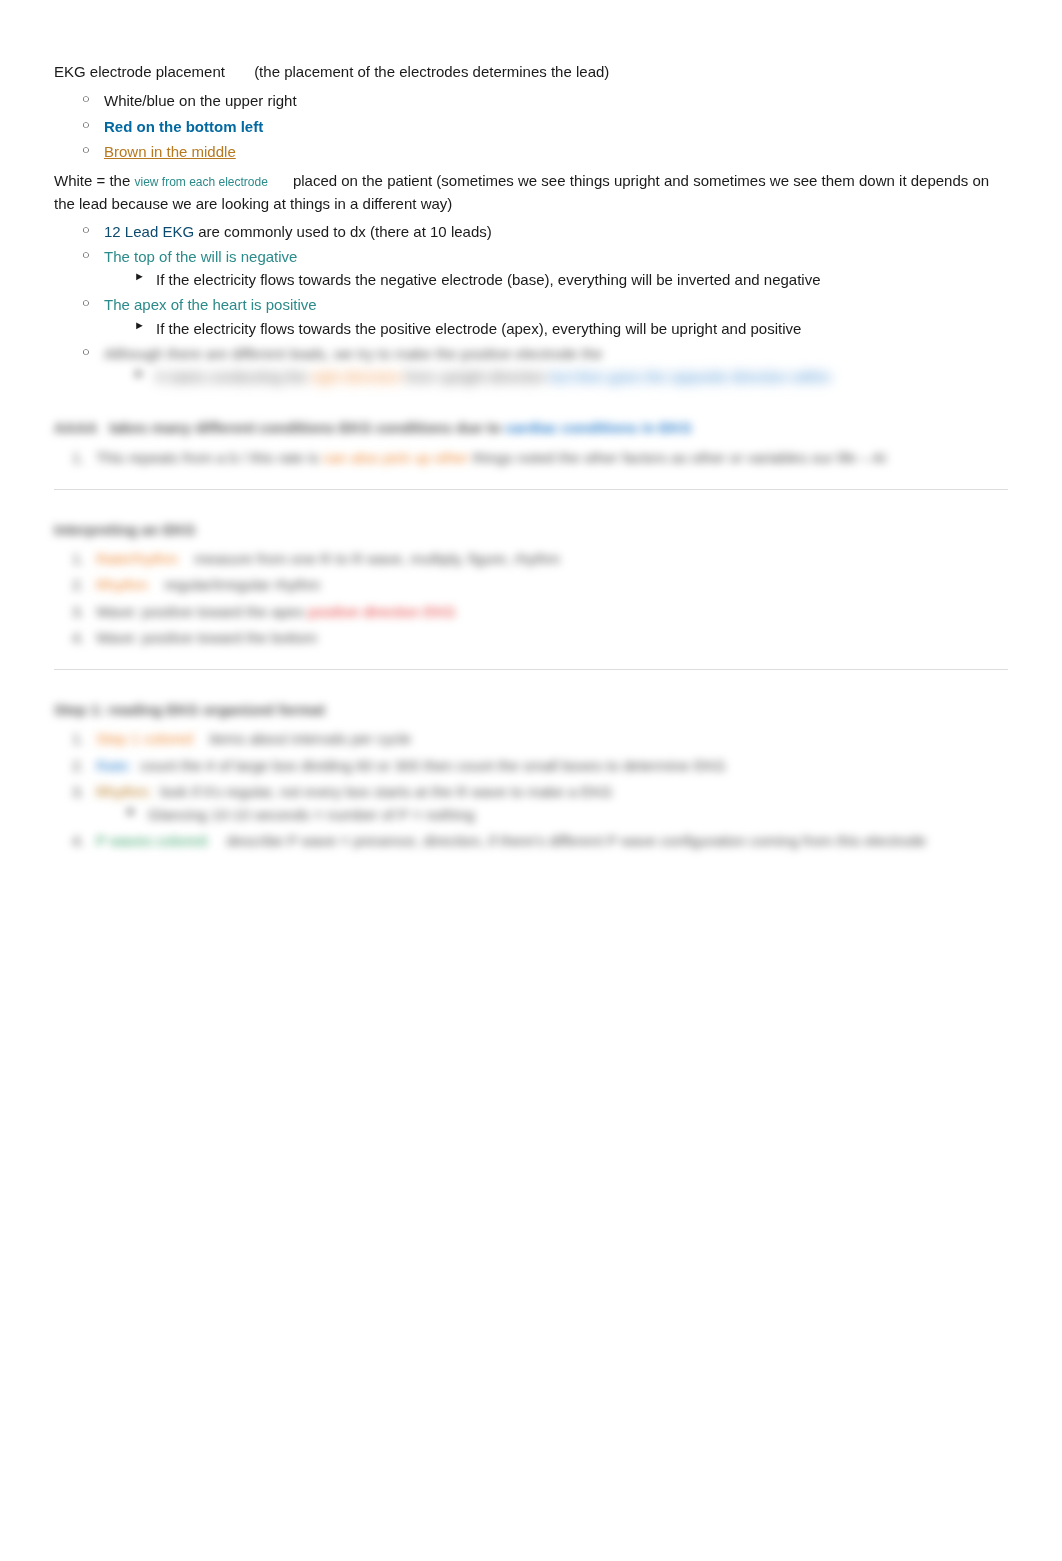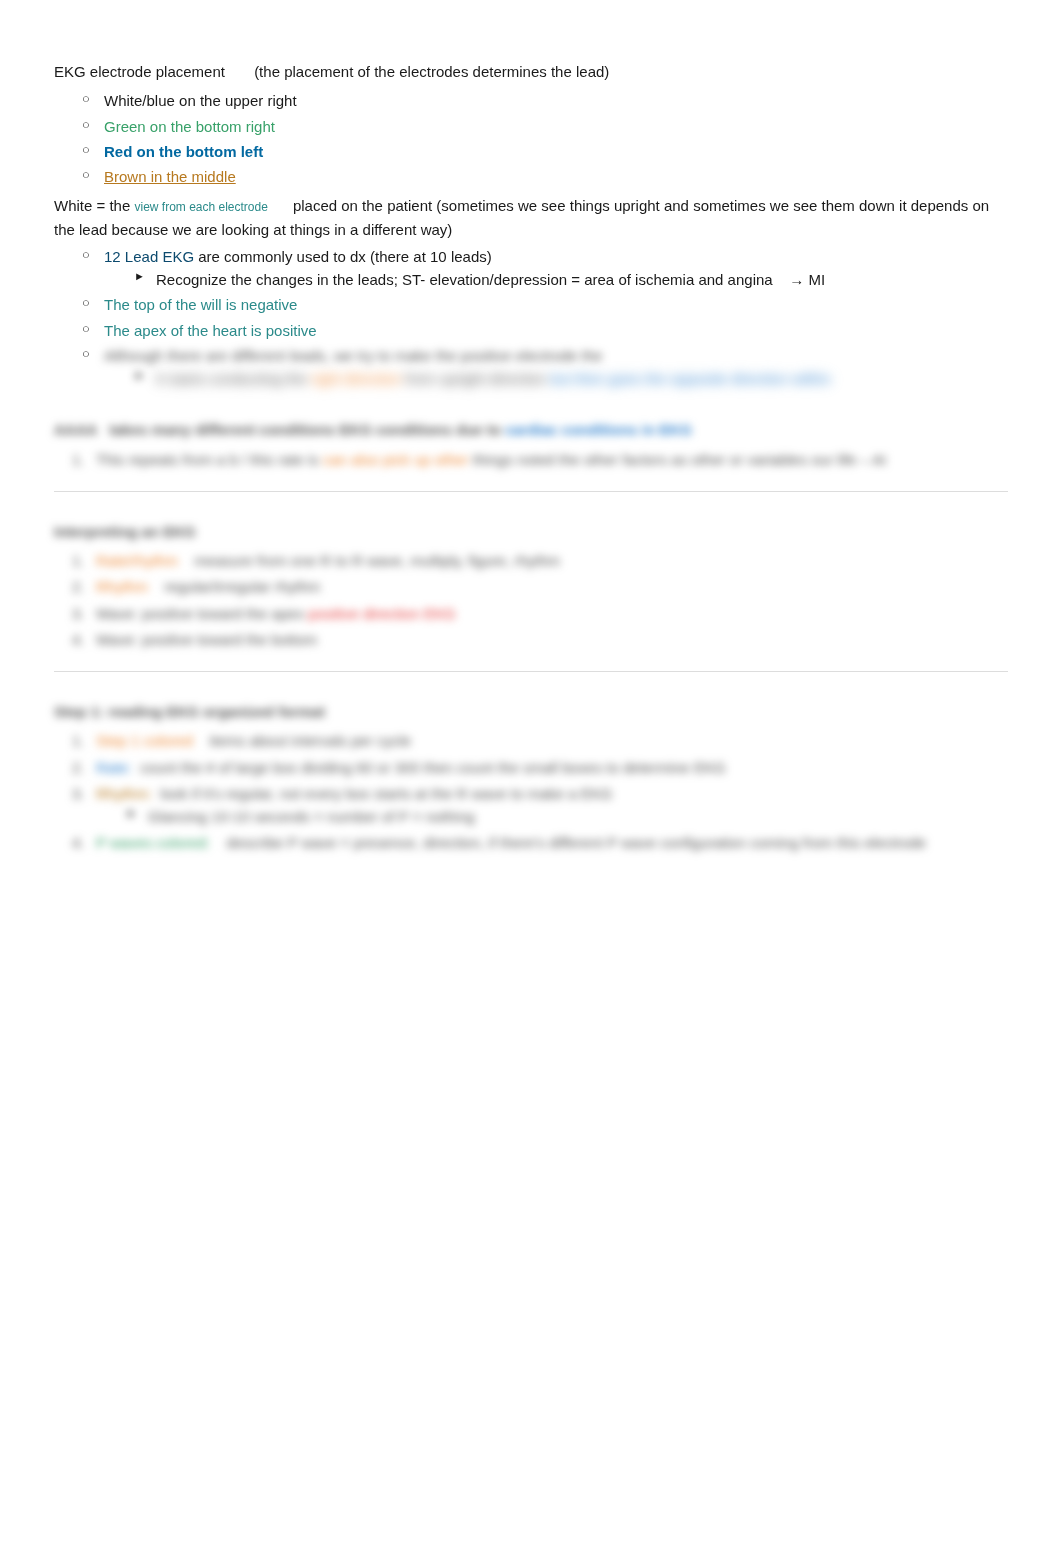--- a/index.html
+++ b/index.html
@@ -118,56 +118,58 @@
   <span>EKG electrode placement</span>
   <span>&nbsp;&nbsp;&nbsp;&nbsp;&nbsp;</span>
   <span>(the placement of the electrodes determines the lead)</span>
 </div>
 
 <ul class="bullet-list">
   <li>
     <span>White/blue on the upper right</span>
   </li>
   <li>
-    <span class="color-green">Green on the bottom right</span>
-  </li>
-  <li>
     <span class="color-red">Red on the bottom left</span>
   </li>
   <li>
     <span class="color-brown">Brown in the middle</span>
   </li>
 </ul>
 
 <div class="leads-line">
   <span>White  = the</span>
   <span class="color-teal" style="font-size:12px;">view from each electrode</span>
   <span>&nbsp;&nbsp;&nbsp;&nbsp;</span>
   <span>placed on the patient (sometimes we see things upright and sometimes we see them down it depends on the lead because we are looking at things in a different way)</span>
 </div>
 
 <ul class="bullet-list">
 
   <li>
     <span class="color-orange">12 Lead EKG</span>
     <span> are commonly used to dx (there at 10 leads)</span>
+  </li>
+
+
+  <li>
+    <span class="color-teal">The top of the will is negative</span>
     <ul class="sub-bullet">
       <li>
-        <span>Recognize the changes in the leads; ST- elevation/depression = area of ischemia and angina &nbsp;&nbsp;&nbsp;→ MI</span>
+        <span>If the electricity flows towards the negative electrode (base), everything will be inverted and negative</span>
       </li>
     </ul>
   </li>
 
-
-  <li>
-    <span class="color-teal">The top of the will is negative</span>
-  </li>
-
   <li>
     <span class="color-teal">The apex of the heart is positive</span>
+    <ul class="sub-bullet">
+      <li>
+        <span>If the electricity flows towards the positive electrode (apex), everything will be upright and positive</span>
+      </li>
+    </ul>
   </li>
 
   <li>
     <span class="blurred">Although there are different leads, we try to make the positive electrode the</span>
     <ul class="sub-bullet blurred">
       <li>
         <span class="blurred">It starts conducting the <span style="color:#ed8936;">right direction</span> from upright direction <span style="color:#3182ce;">but then goes the opposite direction within</span></span>
       </li>
     </ul>
   </li>

